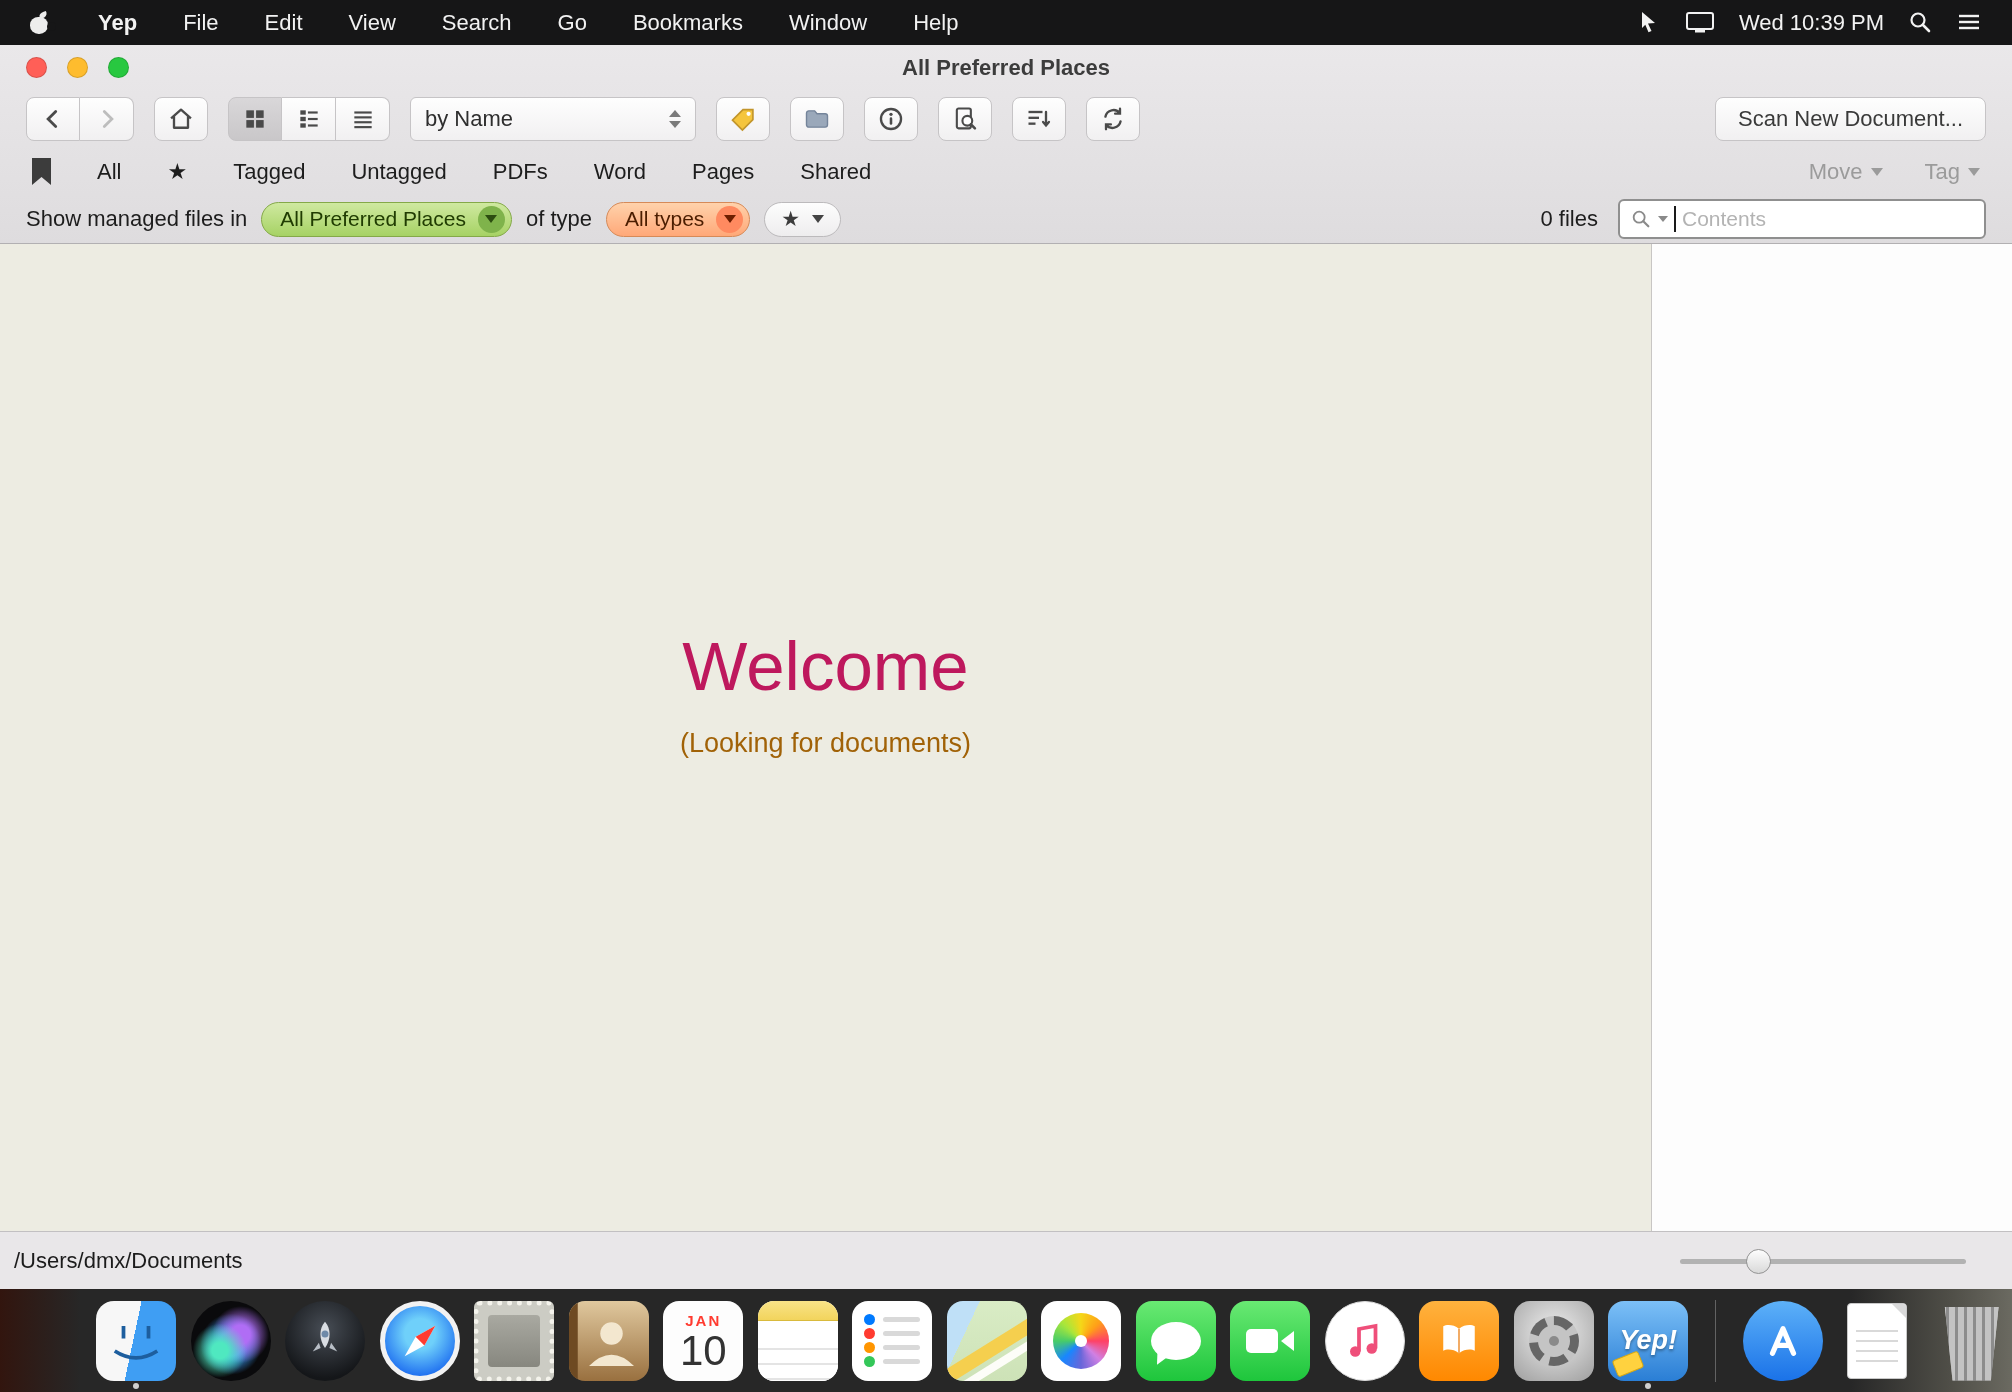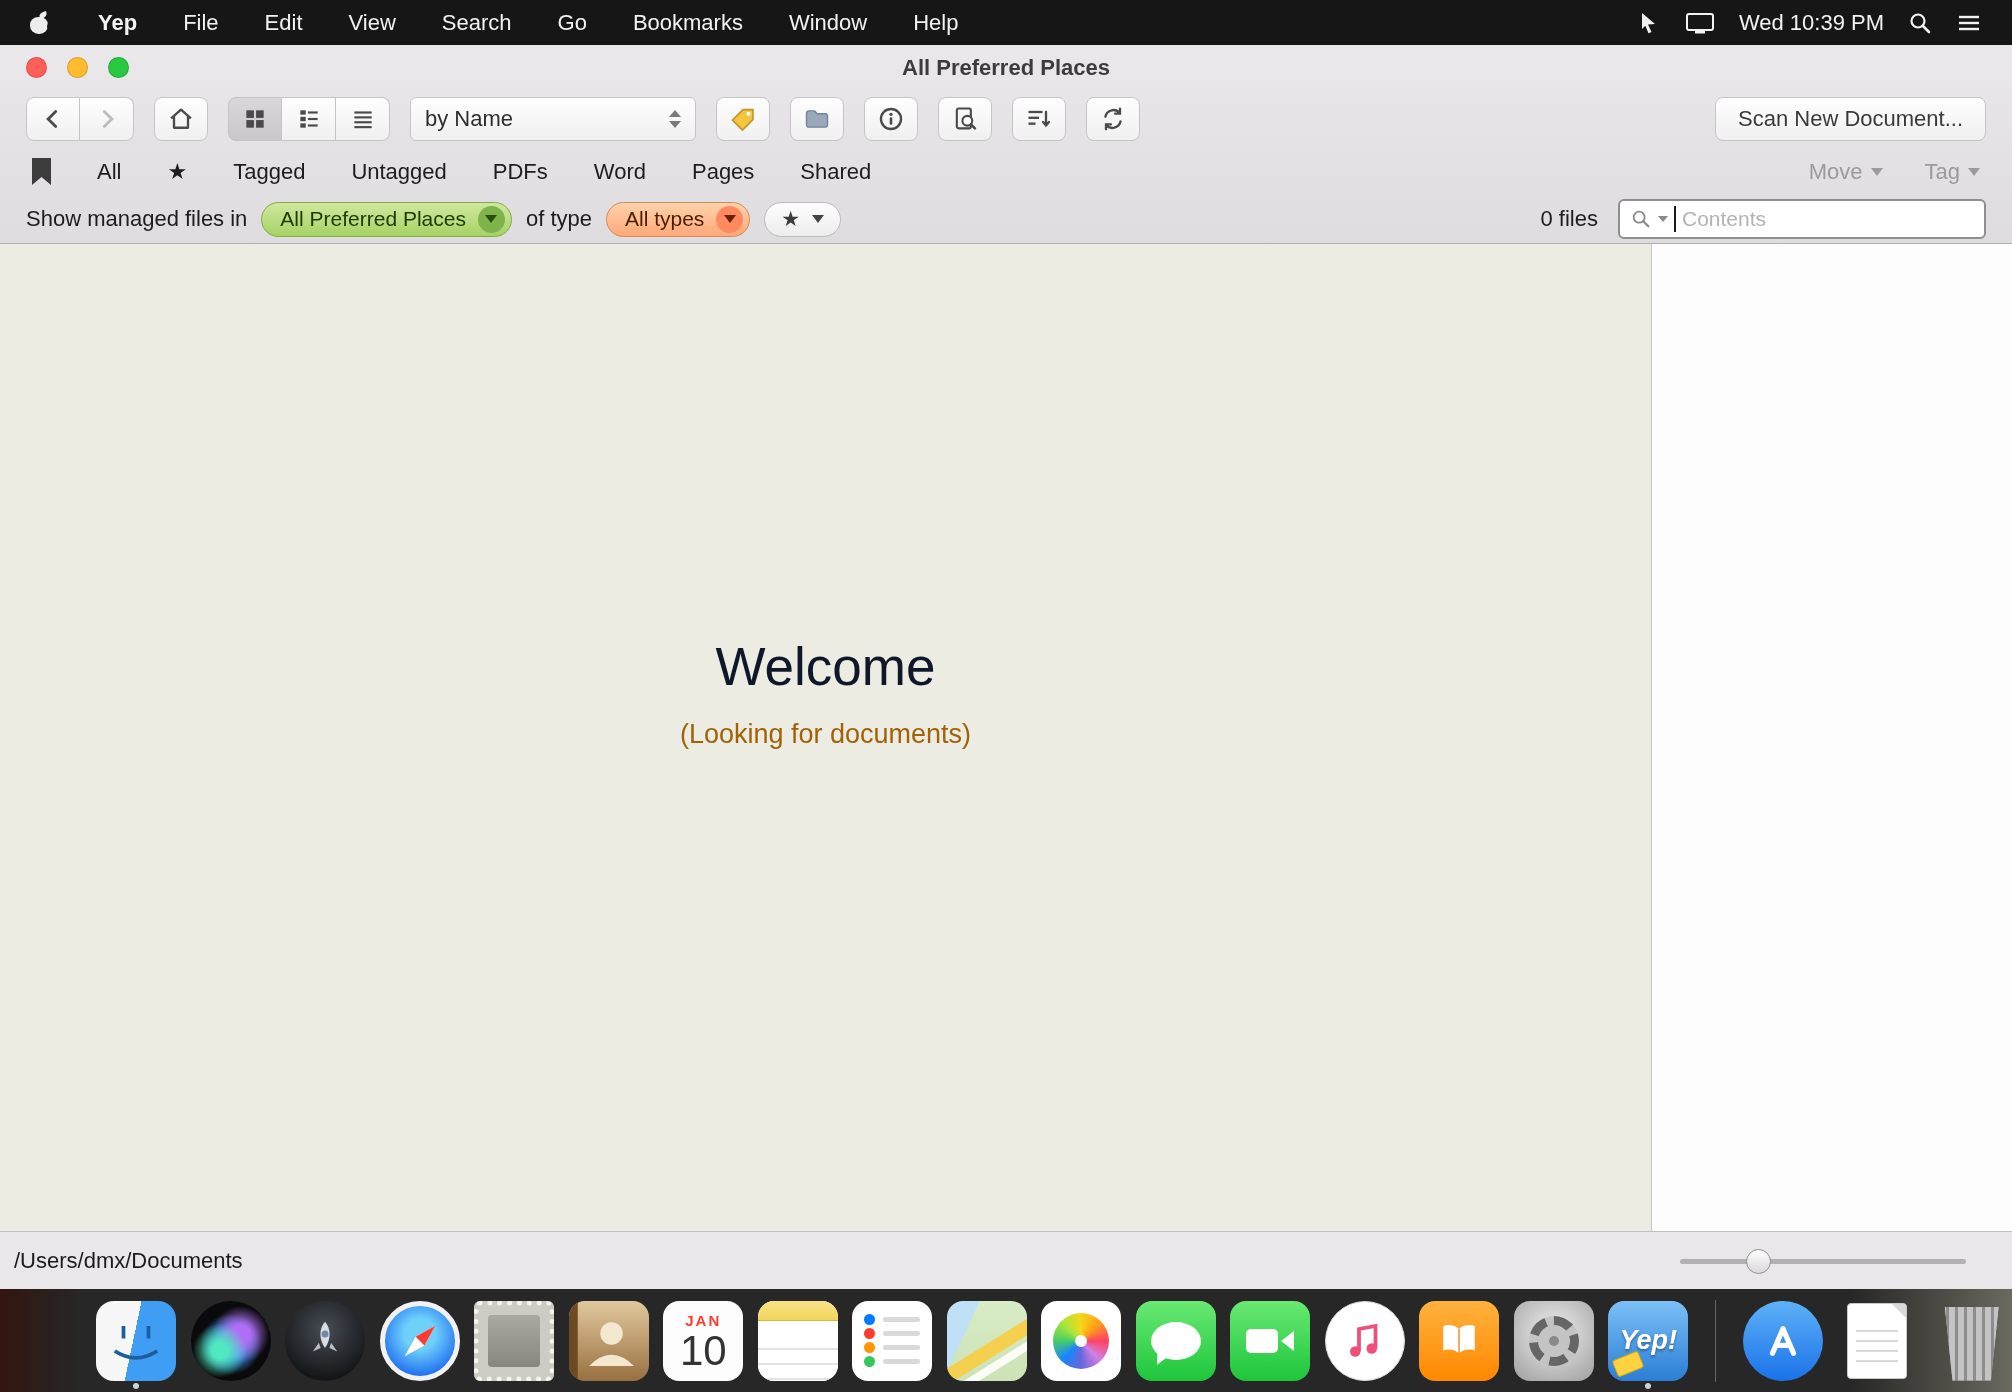--- a/index.html
+++ b/index.html
@@ -10,21 +10,21 @@
   
   .menu-bar { height:45px; background:#161617; color:#f2f2f2; display:flex;
     align-items:center; padding:0 30px; font-size:22px; flex:0 0 auto; }
   .menu-left { display:flex; align-items:center; gap:46px; }
   .apple { width:22px; height:22px; position:relative; }
   .apple .a-body { width:18px; height:17px; background:#ededed; border-radius:46% 46% 48% 48%; margin-top:5px; }
   .apple .a-bite { position:absolute; right:-4px; top:10px; width:9px; height:9px; background:#161617; border-radius:50%; }
   .apple .a-leaf { position:absolute; top:0; left:9px; width:8px; height:6px; background:#ededed; border-radius:70% 0 70% 0; transform:rotate(-18deg); }
   .app-name { font-weight:bold; }
   .menu-item { cursor:default; }
-  .menu-right { margin-left:auto; display:flex; align-items:center; gap:24px; }
+  .menu-right { margin-left:auto; display:flex; gap:24px; }
   .menu-right svg { display:block; }
   .clock { font-size:22px; }
 
   
   .chrome { background:linear-gradient(#eae8ea,#dedcde); flex:0 0 auto; }
   .title-bar { height:45px; position:relative; display:flex; align-items:center; justify-content:center; }
   .traffic { position:absolute; left:26px; top:12px; display:flex; gap:20px; }
   .light { width:21px; height:21px; border-radius:50%; border:1px solid rgba(0,0,0,.15); }
   .win-title { font-size:22px; font-weight:bold; color:#3c3c3c; }
 
@@ -84,21 +84,21 @@
     color:#8e8e8c; font-size:23px; padding-bottom:14px; border-bottom:1px solid #c6c4c2; }
   .tag-filter { position:absolute; bottom:26px; left:16px; right:16px; height:40px;
     background:#fff; border:1px solid #c8c8c8; border-radius:8px; display:flex;
     align-items:center; padding:0 12px; gap:10px; }
   .tag-filter input { border:none; outline:none; flex:1; font-size:21px;
     font-family:inherit; color:#222; background:transparent; }
   .tag-filter input::placeholder { color:#b3b3b3; }
 
   .main { flex:1; background:#edece2; border-right:1px solid #c8c6c4; display:flex;
     flex-direction:column; align-items:center; justify-content:center; padding-bottom:90px; }
-  .welcome { font-size:53px; color:#0f172a; }
+  .welcome { font-size:69px; color:#be185d; }
   .welcome-sub { font-size:27px; color:#a16207; margin-top:22px; }
   .right-panel { width:360px; background:#fdfdfd; }
 
   
   .status-bar { height:58px; background:#e9e7e9; border-top:1px solid #c2c0c2;
     display:flex; align-items:center; padding:0 14px; font-size:22px; color:#1c1c1c;
     position:relative; flex:0 0 auto; }
   .zoom-slider { position:absolute; right:46px; width:286px; height:26px; }
   .slider-track { position:absolute; top:11px; left:0; right:0; height:5px;
     background:#b2b2b2; border-radius:3px; }

